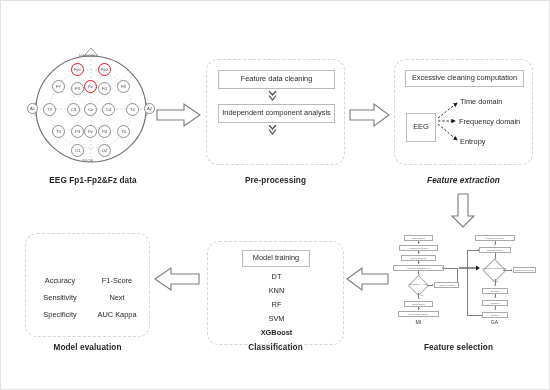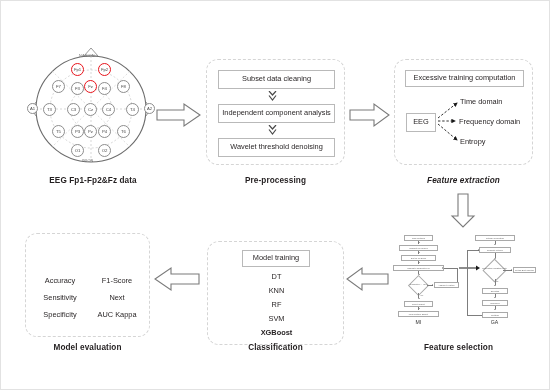--- a/index.html
+++ b/index.html
@@ -208,47 +208,46 @@
     <div class="elec" style="left:71px; top:97px;">O2</div>
   </div>
 
   <div class="caption" style="left:12px; top:175px; width:160px;">EEG Fp1-Fp2&amp;Fz data</div>
 
   <svg class="blockarrow" style="left:155px; top:100px;" width="46" height="28">
     <polygon points="1,9 28,9 28,3 44,14 28,25 28,19 1,19" fill="#ffffff" stroke="#7a7a7a" stroke-width="1.1"></polygon>
   </svg>
 
   <div class="panel" style="left:205px; top:58px; width:139px; height:106px;">
-    <div class="tbox" style="position:absolute; left:11px; top:10px; width:117px; height:19px;">Subset data cleaning</div>
+    <div class="tbox" style="position:absolute; left:11px; top:10px; width:117px; height:19px;">Feature data cleaning</div>
 
     <svg class="vchev" style="left:61px; top:31px;" viewBox="0 0 9 12">
       <path d="M1,0 L4.5,4 L8,0" fill="none" stroke="#4a4a4a" stroke-width="1.2"></path>
       <path d="M1,4.5 L4.5,9 L8,4.5" fill="none" stroke="#4a4a4a" stroke-width="1.2"></path>
     </svg>
 
     <div class="tbox" style="position:absolute; left:11px; top:44px; width:117px; height:19px;">Independent component analysis</div>
 
     <svg class="vchev" style="left:61px; top:65px;" viewBox="0 0 9 12">
       <path d="M1,0 L4.5,4 L8,0" fill="none" stroke="#4a4a4a" stroke-width="1.2"></path>
       <path d="M1,4.5 L4.5,9 L8,4.5" fill="none" stroke="#4a4a4a" stroke-width="1.2"></path>
     </svg>
 
-    <div class="tbox" style="position:absolute; left:11px; top:78px; width:117px; height:19px;">Wavelet threshold denoising</div>
   </div>
 
   <div class="caption" style="left:205px; top:175px; width:139px;">Pre-processing</div>
 
   <svg class="blockarrow" style="left:348px; top:100px;" width="42" height="28">
     <polygon points="1,9 25,9 25,3 40,14 25,25 25,19 1,19" fill="#ffffff" stroke="#7a7a7a" stroke-width="1.1"></polygon>
   </svg>
 
   <div class="panel" style="left:393px; top:58px; width:139px; height:106px;">
-    <div class="tbox" style="position:absolute; left:10px; top:10px; width:119px; height:17px;">Excessive training computation</div>
-
-    <div class="tbox" style="position:absolute; left:11px; top:53px; width:30px; height:19px;">EEG</div>
+    <div class="tbox" style="position:absolute; left:10px; top:10px; width:119px; height:17px;">Excessive cleaning computation</div>
+
+    <div class="tbox" style="position:absolute; left:11px; top:53px; width:30px; height:29px;">EEG</div>
 
     <svg style="position:absolute; left:0; top:0;" width="139" height="106">
       <defs>
         <marker id="ah" markerWidth="5" markerHeight="5" refX="4" refY="2.5" orient="auto">
           <path d="M0,0 L5,2.5 L0,5 z" fill="#1a1a1a"></path>
         </marker>
       </defs>
       <line x1="43" y1="58" x2="62" y2="43" stroke="#1a1a1a" stroke-width="0.9" stroke-dasharray="2.4,1.8" marker-end="url(#ah)"></line>
       <line x1="43" y1="61" x2="60" y2="61" stroke="#1a1a1a" stroke-width="0.9" stroke-dasharray="2.4,1.8" marker-end="url(#ah)"></line>
       <line x1="43" y1="64" x2="62" y2="80" stroke="#1a1a1a" stroke-width="0.9" stroke-dasharray="2.4,1.8" marker-end="url(#ah)"></line>

